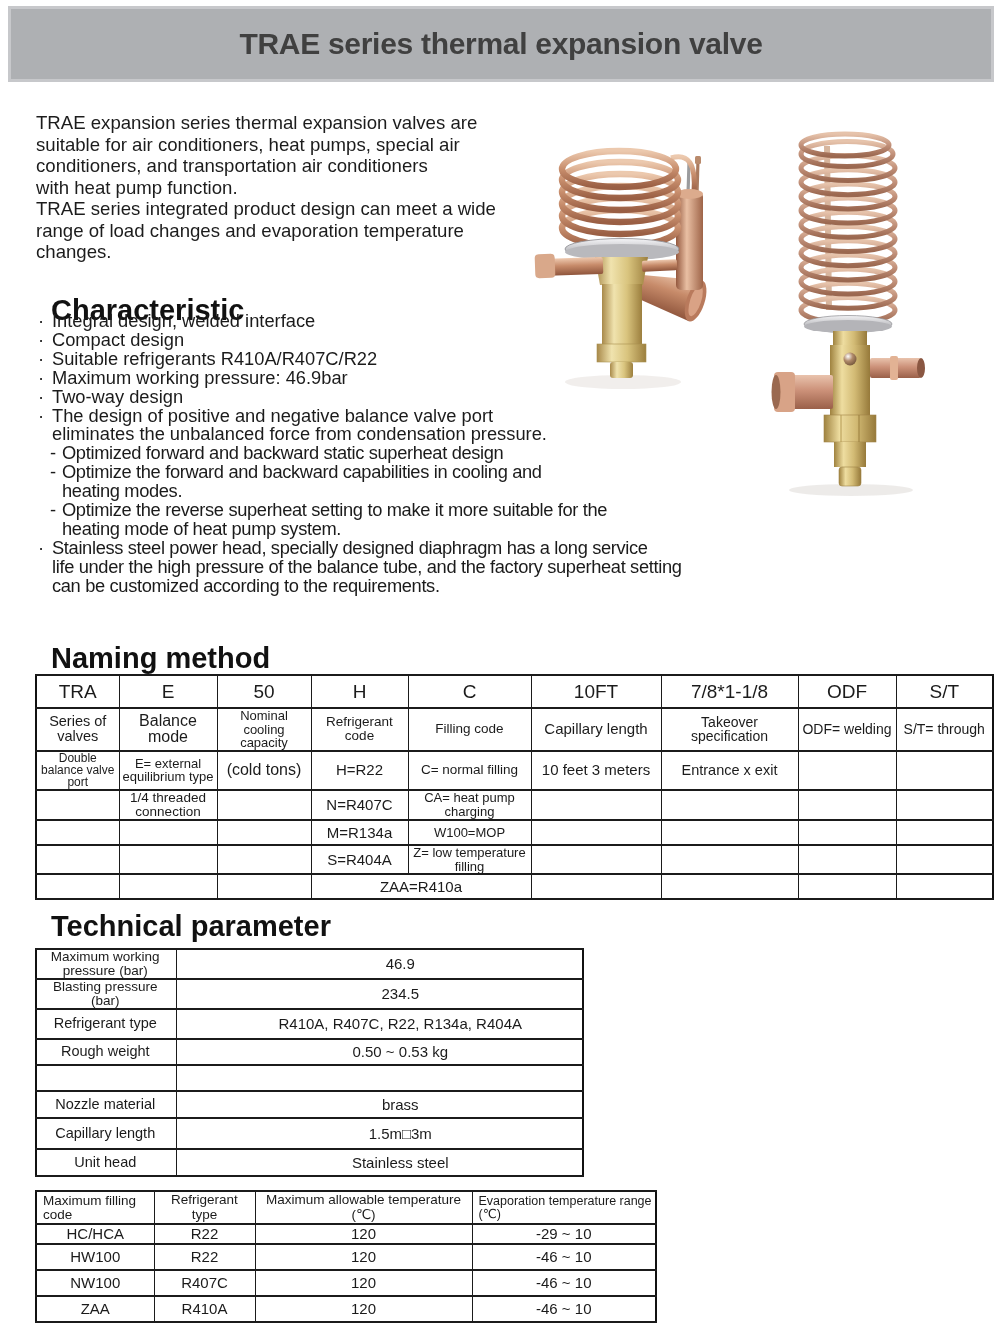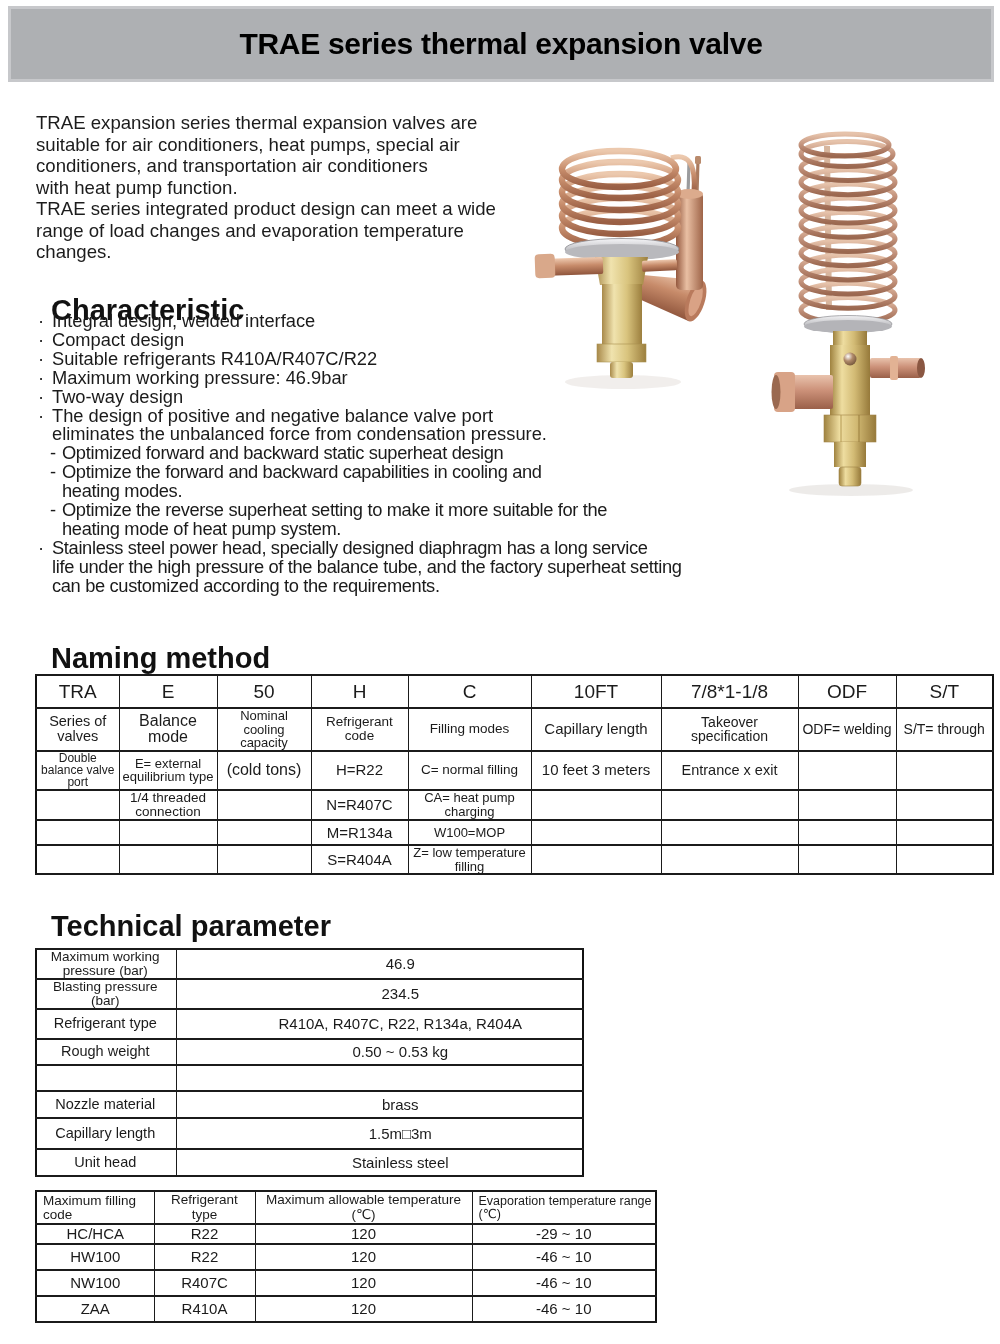--- a/index.html
+++ b/index.html
@@ -7,21 +7,21 @@
     position:relative;width:1000px;height:1344px;background:#ffffff;
     font-family:"Liberation Sans","DejaVu Sans",sans-serif;color:#1b1b1b;overflow:hidden;
   }
   
   .banner{
     position:absolute;left:8px;top:6px;width:980px;height:70px;
     background:#aeb0b3;border:3px solid #c7c8cb;
     display:flex;align-items:center;justify-content:center;
   }
   .banner h1{
-    margin:0;font-size:30px;font-weight:bold;color:#000000;letter-spacing:-0.3px;
+    margin:0;font-size:30px;font-weight:bold;color:#404040;letter-spacing:-0.3px;
   }
   
   .intro{
     position:absolute;left:36px;top:112px;width:520px;
     font-size:18.6px;line-height:21.5px;white-space:pre-line;color:#1c1c1c;
   }
   
   .sec-heading{
     position:absolute;left:35px;margin:16px;
     font-size:29px;font-weight:bold;color:#111;
@@ -297,21 +297,21 @@
       <td>10FT</td>
       <td>7/8*1-1/8</td>
       <td>ODF</td>
       <td>S/T</td>
     </tr>
     <tr style="height:30px">
       <td class="fs145">Series of valves</td>
       <td class="fs16">Balance mode</td>
       <td class="fs13">Nominal cooling capacity</td>
       <td class="fs135">Refrigerant code</td>
-      <td class="fs135">Filling modes</td>
+      <td class="fs135">Filling code</td>
       <td class="fs15">Capillary length</td>
       <td class="fs14">Takeover specification</td>
       <td class="fs14">ODF= welding</td>
       <td class="fs14">S/T= through</td>
     </tr>
     <tr style="height:26px">
       <td class="fs12">Double balance valve port</td>
       <td class="fs13">E= external equilibrium type</td>
       <td class="fs16">(cold tons)</td>
       <td class="fs15">H=R22</td>
@@ -342,20 +342,30 @@
       <td></td>
       <td></td>
       <td></td>
     </tr>
     <tr style="height:28px">
       <td></td>
       <td></td>
       <td></td>
       <td class="fs15">S=R404A</td>
       <td class="fs13">Z= low temperature filling</td>
+      <td></td>
+      <td></td>
+      <td></td>
+      <td></td>
+    </tr>
+    <tr style="height:25px">
+      <td></td>
+      <td></td>
+      <td></td>
+      <td class="fs15" colspan="2">ZAA=R410a</td>
       <td></td>
       <td></td>
       <td></td>
       <td></td>
     </tr>
   </tbody>
     </table>
 
   <h2 class="sec-heading h-tech">Technical parameter</h2>
   <table class="doc tech-table">

